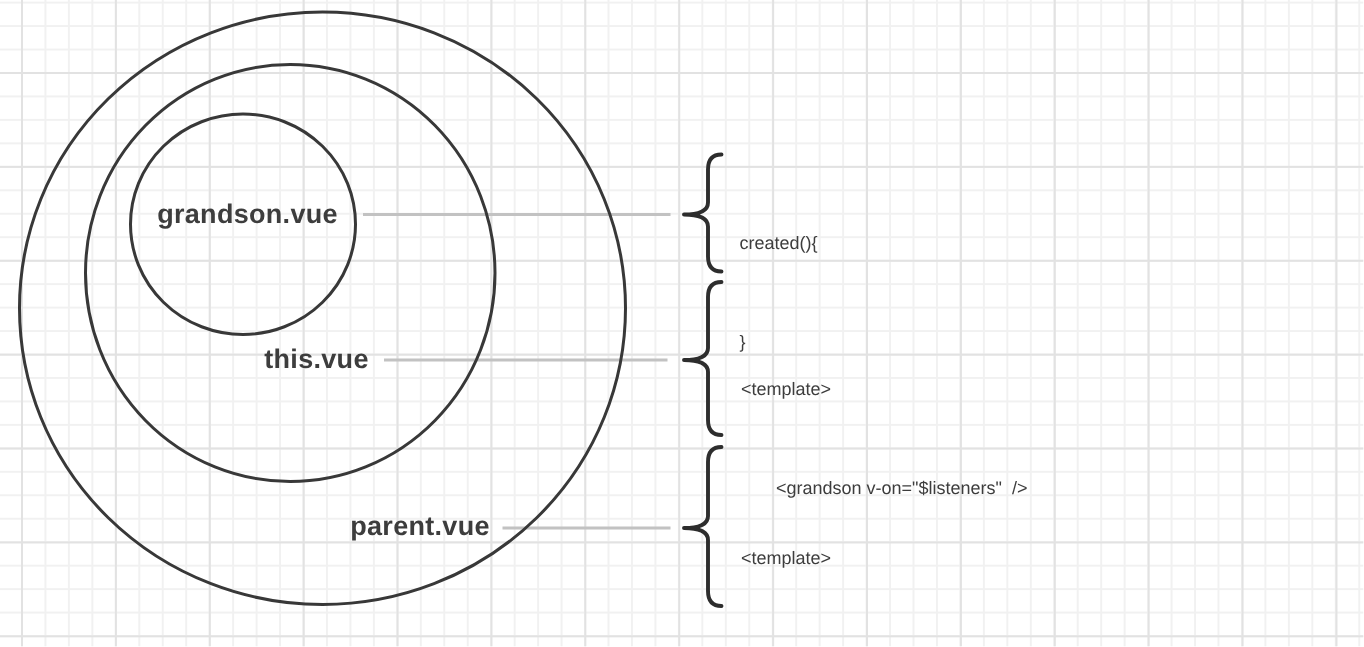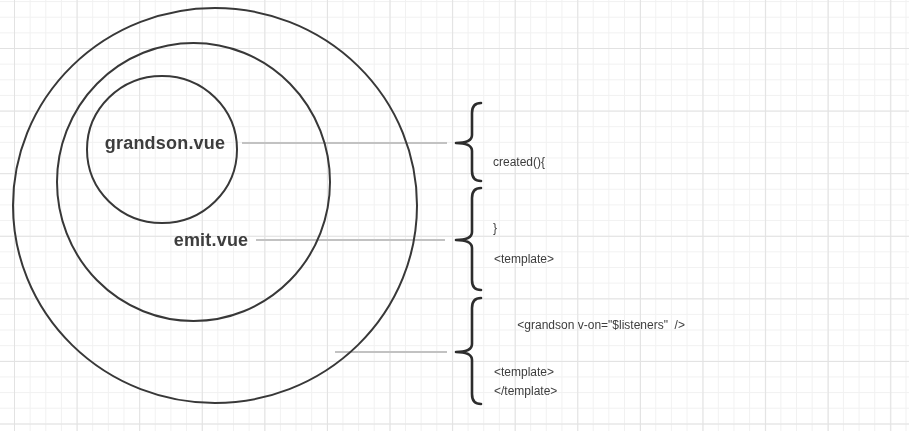--- a/index.html
+++ b/index.html
@@ -69,31 +69,31 @@
     <ellipse cx="215" cy="205.5" rx="202" ry="197.5" fill="none" stroke="#383838" stroke-width="2"></ellipse>
     <ellipse cx="193.5" cy="182" rx="136.5" ry="139" fill="none" stroke="#383838" stroke-width="2"></ellipse>
     <ellipse cx="162" cy="149.5" rx="75" ry="73.5" fill="none" stroke="#383838" stroke-width="2"></ellipse>
 
     <path d="M 481 103 Q 472 103 472 113 L 472 135 Q 472 143 456 143 Q 472 143 472 151 L 472 171 Q 472 181 481 181" fill="none" stroke="#2d2d2d" stroke-width="2.6" stroke-linecap="round" stroke-linejoin="round"></path>
     <path d="M 481 188 Q 472 188 472 198 L 472 232 Q 472 240 456 240 Q 472 240 472 248 L 472 280 Q 472 290 481 290" fill="none" stroke="#2d2d2d" stroke-width="2.6" stroke-linecap="round" stroke-linejoin="round"></path>
     <path d="M 481 298 Q 472 298 472 308 L 472 344 Q 472 352 456 352 Q 472 352 472 360 L 472 394 Q 472 404 481 404" fill="none" stroke="#2d2d2d" stroke-width="2.6" stroke-linecap="round" stroke-linejoin="round"></path>
   </svg>
 
   <div class="circle-label" style="left:165px; top:143px;">grandson.vue</div>
-  <div class="circle-label" style="left:211px; top:240px;">emit.vue</div>
+  <div class="circle-label" style="left:211px; top:240px;">this.vue</div>
+  <div class="circle-label" style="left:280px; top:351px;">parent.vue</div>
 
   <div class="code-block" style="left:493px; top:107px;">
     <div class="code-line">created(){</div>
     <div class="code-line">}</div>
   </div>
 
   <div class="code-block" style="left:494px; top:204px;">
     <div class="code-line">&lt;template&gt;</div>
     <div class="code-line">       &lt;grandson v-on="$listeners"  /&gt;</div>
-    <div class="code-line">&lt;/template&gt;</div>
   </div>
 
   <div class="code-block" style="left:494px; top:317px;">
     <div class="code-line">&lt;template&gt;</div>
     <div class="code-line">       &lt;child @customEvent="customhandle" /&gt;</div>
     
   </div>
 
 </div>
 

